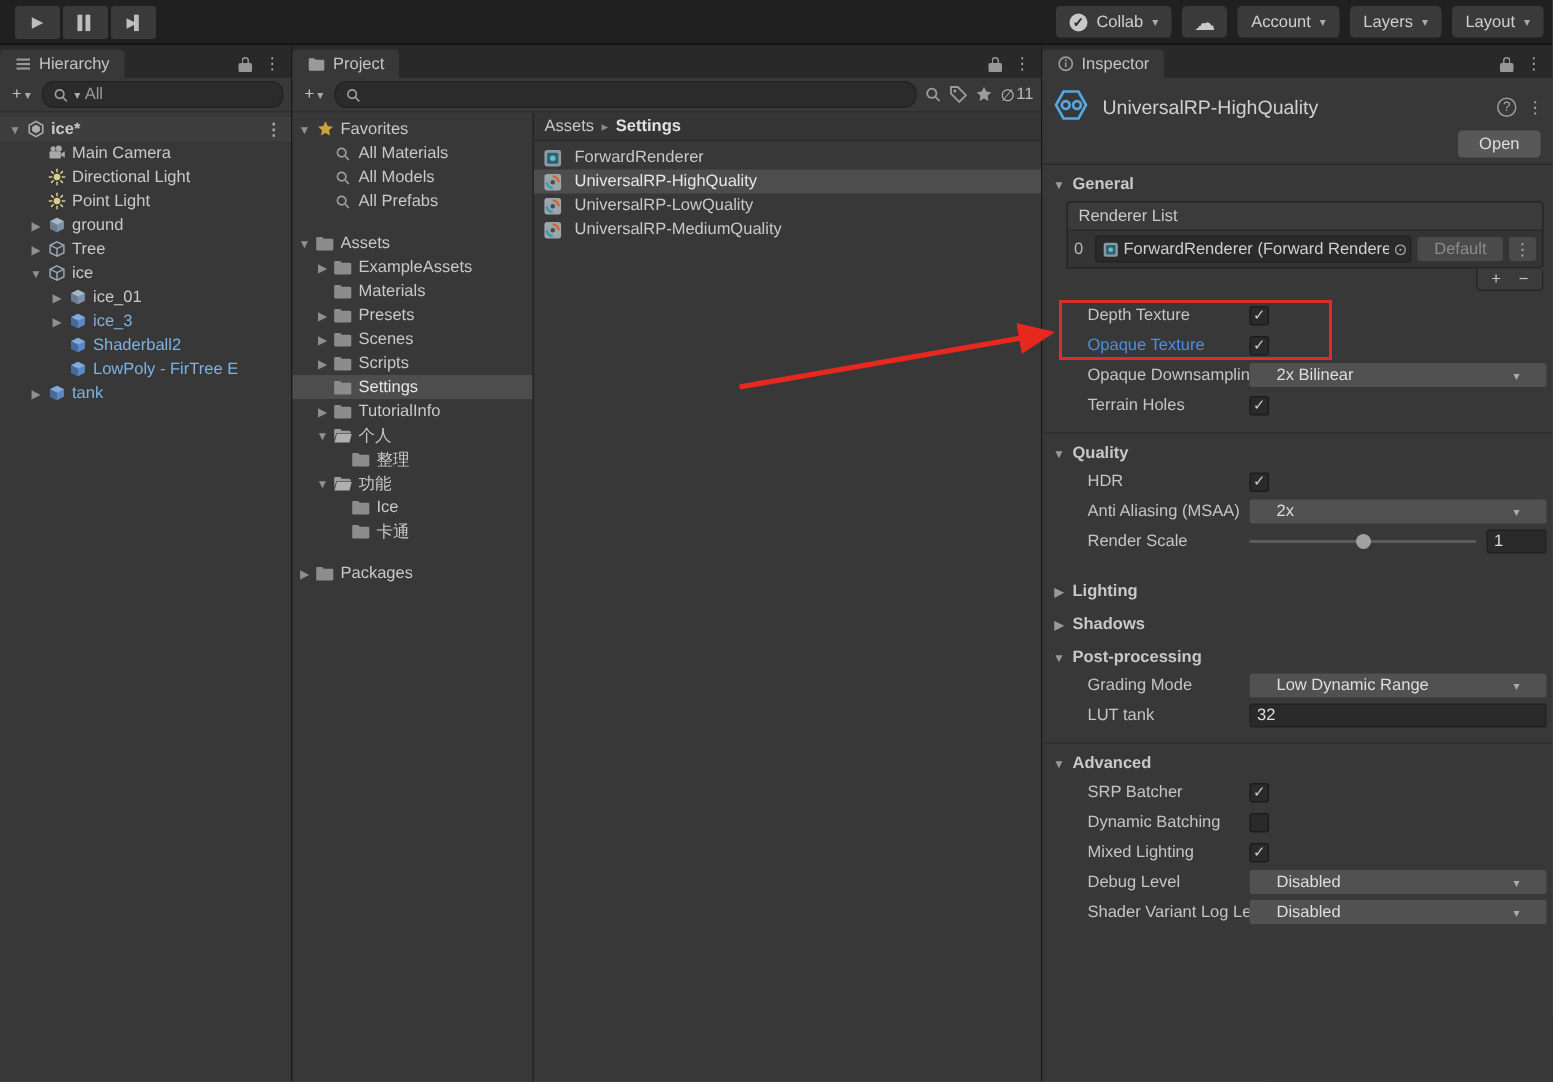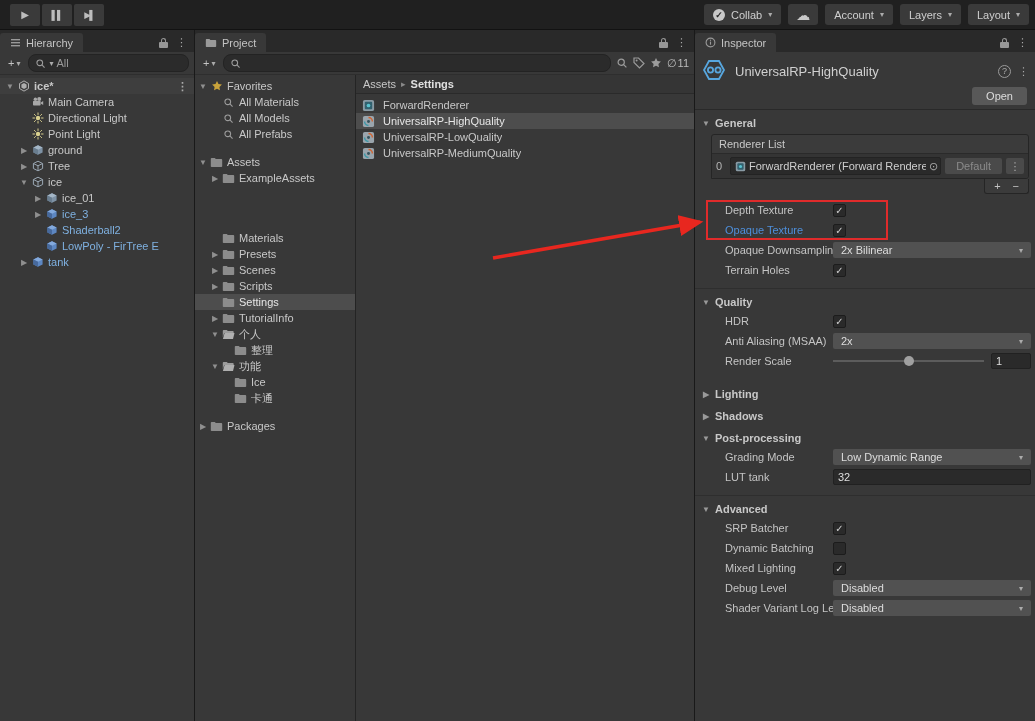--- a/index.html
+++ b/index.html
@@ -97,21 +97,21 @@
   .rlist-ft{display:flex;justify-content:flex-end;margin-right:6px;}
   .ftbox{background:#3B3B3B;border:1px solid #252525;border-top:none;border-radius:0 0 3px 3px;
          display:flex;gap:12px;padding:0 9px;height:14px;align-items:center;color:#C4C4C4;}
   .prop{display:flex;align-items:center;height:20px;padding:0 4px 0 30px;}
   .plabel{width:108px;flex:none;overflow:hidden;white-space:nowrap;color:#C4C4C4;}
   .blue{color:#4E8FDB;}
   .pctrl{flex:1;display:flex;align-items:center;min-width:0;}
   .cb{width:13px;height:13px;background:#2A2A2A;border:1px solid #1C1C1C;border-radius:2px;display:flex;
       align-items:center;justify-content:center;color:#CDCDCD;font-size:10px;box-sizing:border-box;}
   .dd{flex:1;height:16px;background:#515151;border-radius:2px;display:flex;align-items:center;
-      padding:0 8px;min-width:0;}
+      padding:0 18px;min-width:0;}
   .ddtext{flex:1;overflow:hidden;white-space:nowrap;color:#DEDEDE;}
   .tf{flex:1;height:16px;background:#2A2A2A;border:1px solid #212121;border-radius:2px;display:flex;
       align-items:center;padding:0 4px;color:#DEDEDE;box-sizing:border-box;}
   .slider{flex:1;display:flex;align-items:center;gap:7px;min-width:0;}
   .track{flex:1;height:2px;background:#5C5C5C;position:relative;}
   .knob{position:absolute;top:-4px;left:47%;width:10px;height:10px;border-radius:50%;background:#A0A0A0;}
   .sval{flex:none;width:40px;}
   
   .ann-wrap{position:relative;margin-top:6px;}
   .ann-box{position:absolute;left:11px;top:0;width:182px;height:40px;border:2px solid #E02B2B;
@@ -435,21 +435,21 @@
           </div>
           <div class="trow" style="padding-left: 14px;">
             <span class="arrow">▶</span>
             <span class="ticon">
               <svg width="13" height="11" viewBox="0 0 13 11">
                 <path d="M.8 1.8c0-.4.3-.8.8-.8h3.2l1 1.1h5.6c.5 0 .8.4.8.8v6.3c0 .4-.3.8-.8.8H1.6a.8.8 0 0 1-.8-.8Z" fill="#8C8C8C"></path>
               </svg>
             </span>
             <span class="tlabel">ExampleAssets</span>
           </div>
-          <div class="trow" style="padding-left: 14px; margin-top: 44px;">
+          <div class="trow" style="padding-left: 14px;">
             <span class="arrow"></span>
             <span class="ticon">
               <svg width="13" height="11" viewBox="0 0 13 11">
                 <path d="M.8 1.8c0-.4.3-.8.8-.8h3.2l1 1.1h5.6c.5 0 .8.4.8.8v6.3c0 .4-.3.8-.8.8H1.6a.8.8 0 0 1-.8-.8Z" fill="#8C8C8C"></path>
               </svg>
             </span>
             <span class="tlabel">Materials</span>
           </div>
           <div class="trow" style="padding-left: 14px;">
             <span class="arrow">▶</span>

